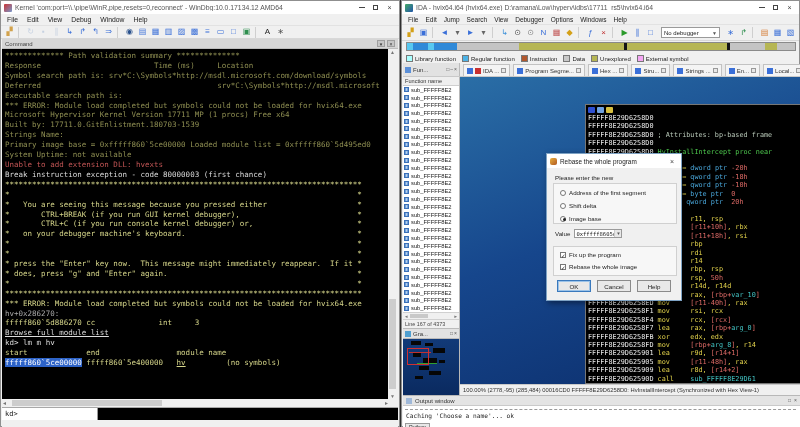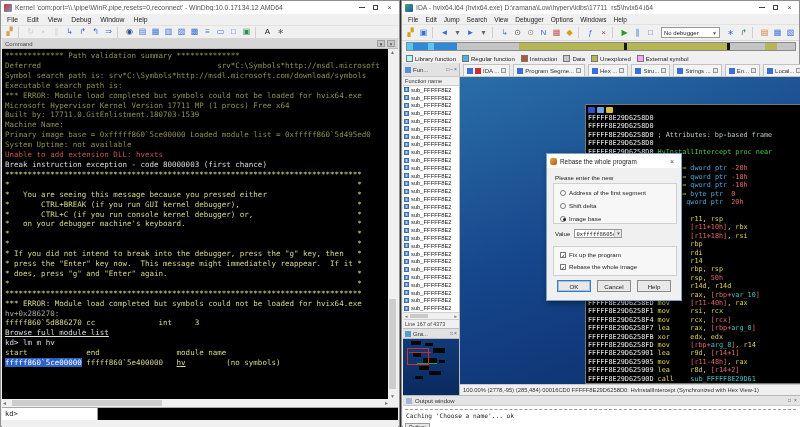--- a/index.html
+++ b/index.html
@@ -165,40 +165,40 @@
     </div>
   <div class="cmd-caption">
     <span>Command</span>
     <span class="cap-btns">
       <span class="cap-btn">▾</span>
       <span class="cap-btn">×</span>
     </span>
   </div>
   <div id="wd-console">
       <div class="cline"><span class="c-dim">************* Path validation summary **************</span></div>
+      <div class="cline"><span class="c-dim">Response                         Time (ms)     Location</span></div>
+      <div class="cline"><span class="c-dim">Symbol search path is: srv*C:\Symbols*http://msdl.microsoft.com/download/symbols</span></div>
       <div class="cline"><span class="c-dim">Deferred                                       srv*C:\Symbols*http://msdl.microsoft</span></div>
-      <div class="cline"><span class="c-dim">Symbol search path is: srv*C:\Symbols*http://msdl.microsoft.com/download/symbols</span></div>
       <div class="cline"><span class="c-dim">Executable search path is: </span></div>
       <div class="cline"><span class="c-dim">*** ERROR: Module load completed but symbols could not be loaded for hvix64.exe</span></div>
       <div class="cline"><span class="c-dim">Microsoft Hypervisor Kernel Version 17711 MP (1 procs) Free x64</span></div>
       <div class="cline"><span class="c-dim">Built by: 17711.0.GitEnlistment.180703-1539</span></div>
-      <div class="cline"><span class="c-dim">Machine Name:</span></div>
+      <div class="cline"><span class="c-dim">Strings Name:</span></div>
       <div class="cline"><span class="c-dim">Primary image base = 0xfffff860`5ce00000 Loaded module list = 0xfffff860`5d495ed0</span></div>
       <div class="cline"><span class="c-dim">System Uptime: not available</span></div>
       <div class="cline"><span class="c-red">Unable to add extension DLL: hvexts</span></div>
       <div class="cline"><span class="c-wht">Break instruction exception - code 80000003 (first chance)</span></div>
       <div class="cline"><span class="c-bri">*******************************************************************************</span></div>
       <div class="cline"><span class="c-bri">*                                                                             *</span></div>
       <div class="cline"><span class="c-bri">*   You are seeing this message because you pressed either                    *</span></div>
       <div class="cline"><span class="c-bri">*       CTRL+BREAK (if you run GUI kernel debugger),                          *</span></div>
       <div class="cline"><span class="c-bri">*       CTRL+C (if you run console kernel debugger) or,                       *</span></div>
       <div class="cline"><span class="c-bri">*   on your debugger machine's keyboard.                                      *</span></div>
       <div class="cline"><span class="c-bri">*                                                                             *</span></div>
       <div class="cline"><span class="c-bri">*                                                                             *</span></div>
-      <div class="cline"><span class="c-bri">* If you did not intend to break into the debugger, press the "g" key, then   *</span></div>
       <div class="cline"><span class="c-bri">* press the "Enter" key now.  This message might immediately reappear.  If it *</span></div>
       <div class="cline"><span class="c-bri">* does, press "g" and "Enter" again.                                          *</span></div>
       <div class="cline"><span class="c-bri">*                                                                             *</span></div>
       <div class="cline"><span class="c-bri">*******************************************************************************</span></div>
       <div class="cline"><span class="c-bri">*** ERROR: Module load completed but symbols could not be loaded for hvix64.exe</span></div>
       <div class="cline"><span class="c-gry">hv+0x286270:</span></div>
       <div class="cline"><span class="c-bri">fffff860`5d886270 cc              int     3</span></div>
       <div class="cline"><span class="c-lnk">Browse full module list</span></div>
       <div class="cline"><span class="c-wht">kd&gt; lm m hv</span></div>
       <div class="cline"><span class="c-bri">start             end                 module name</span></div>

